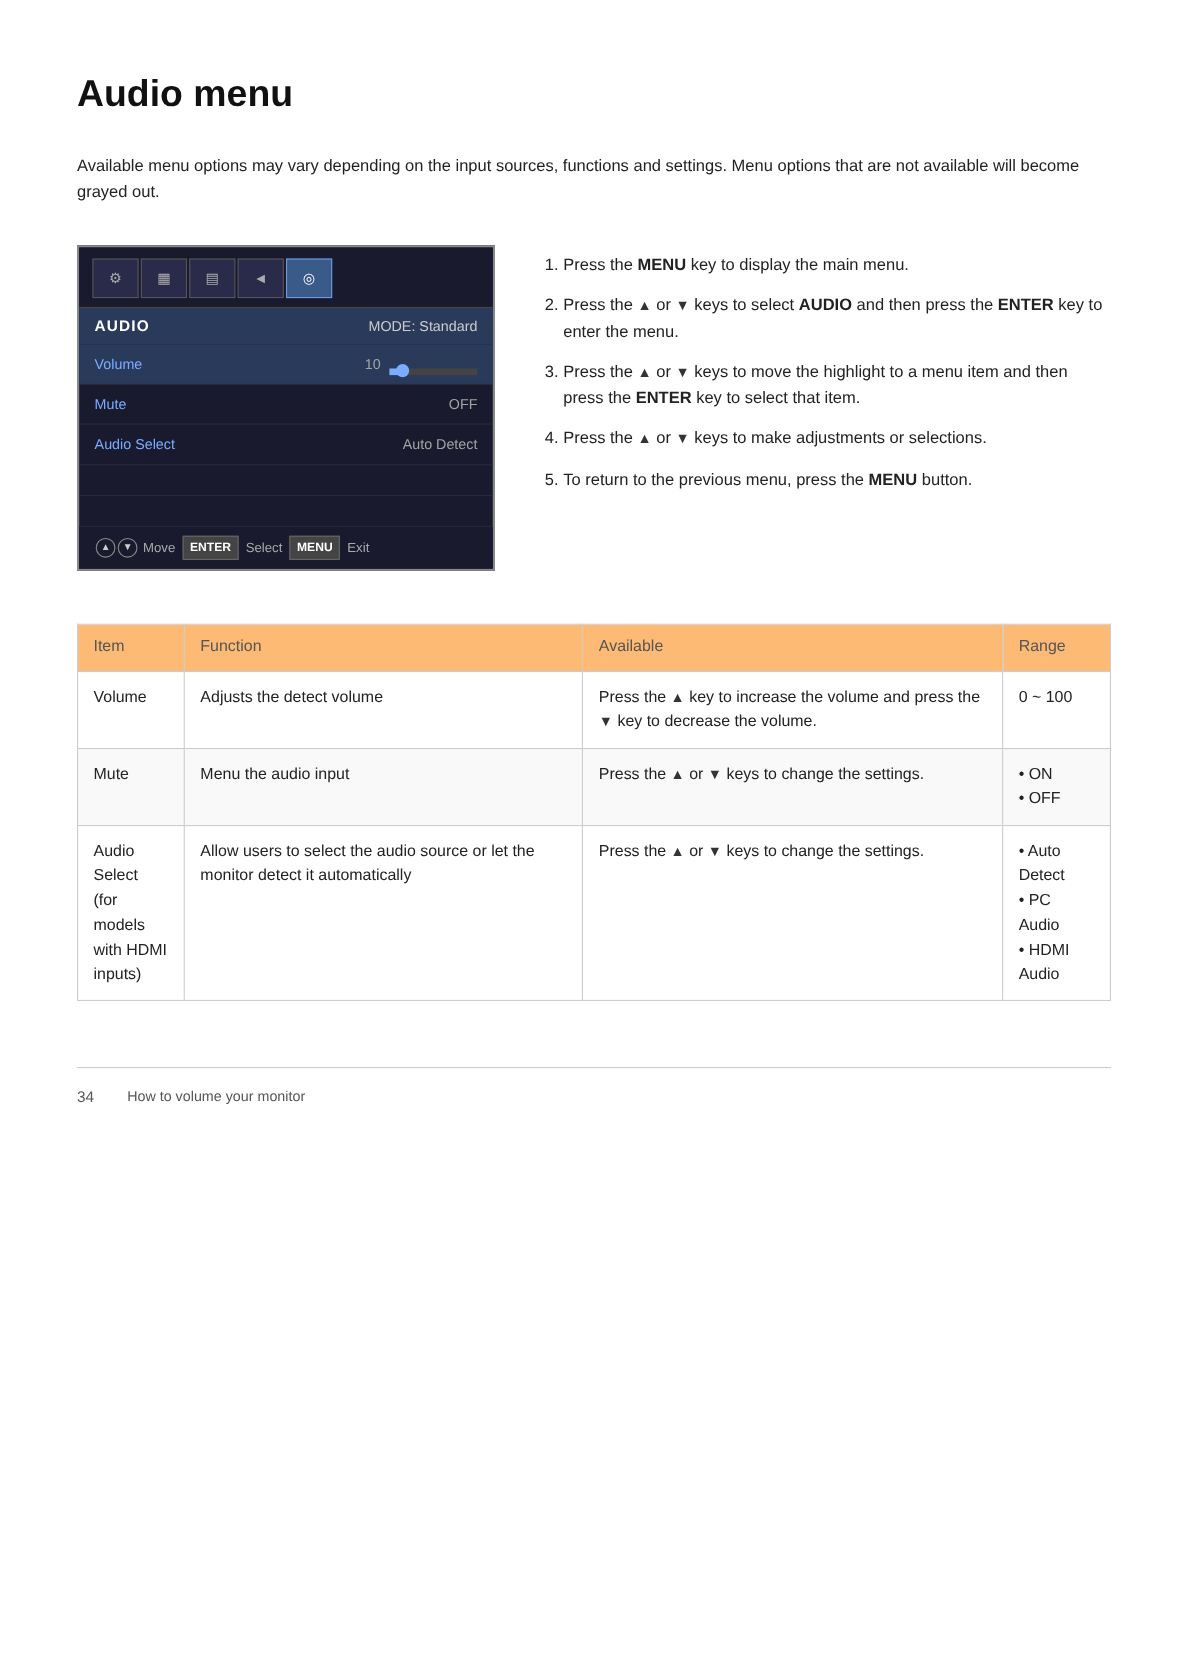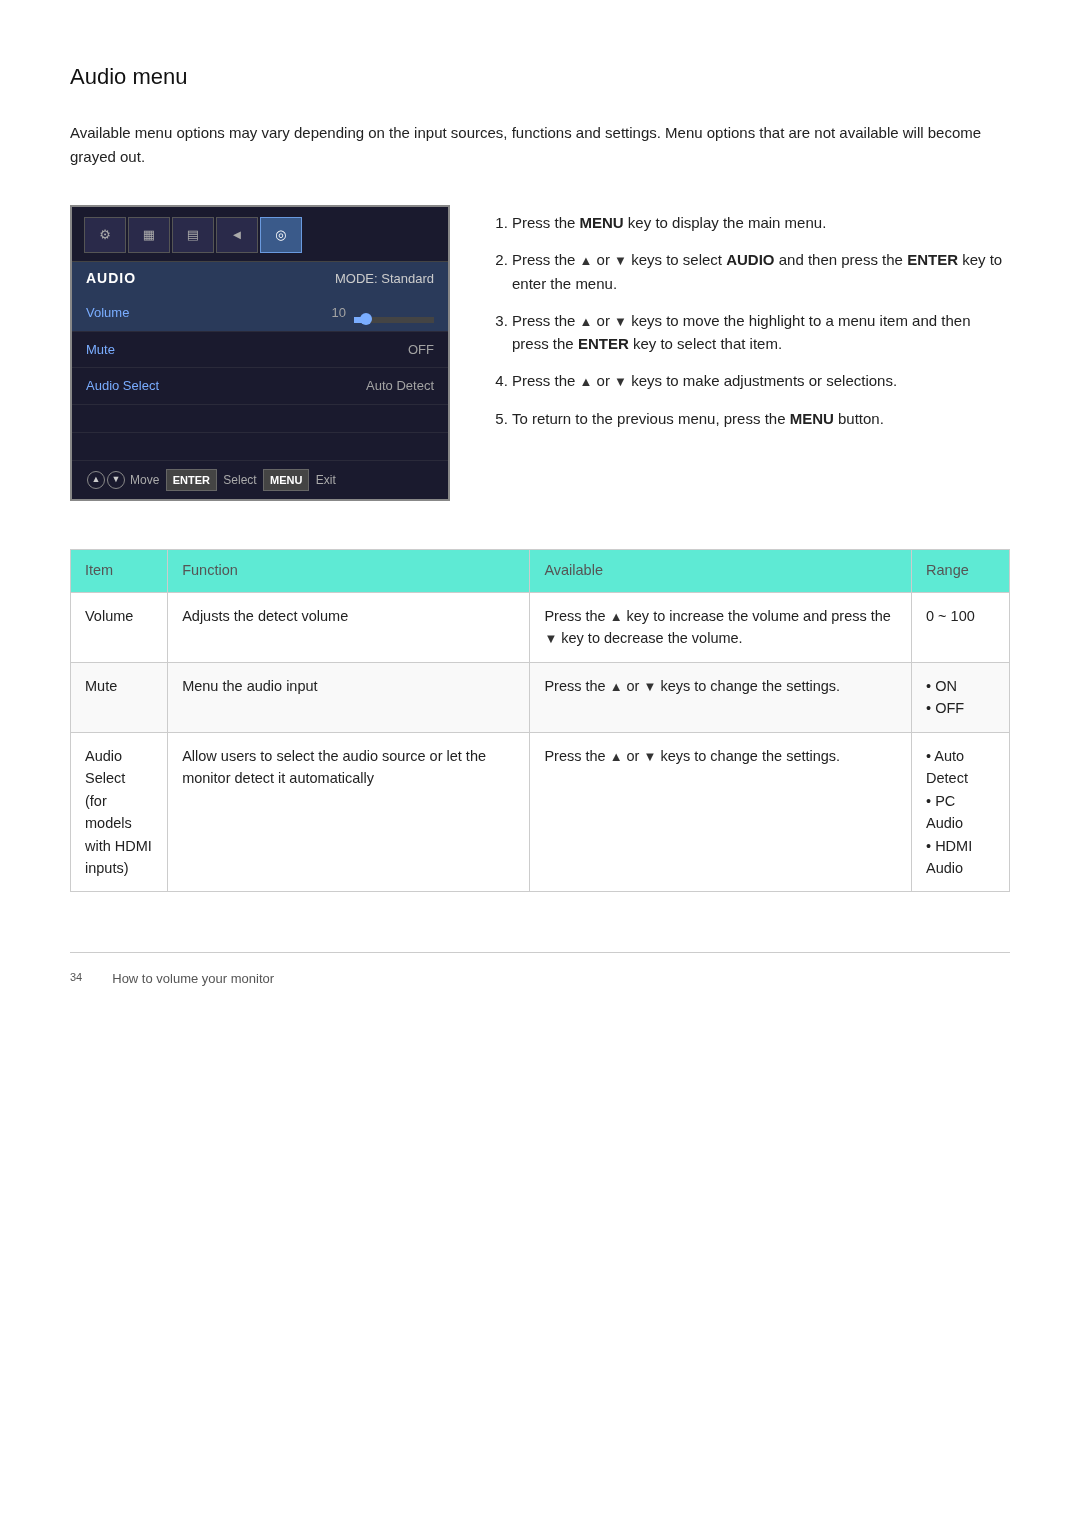--- a/index.html
+++ b/index.html
@@ -8,22 +8,22 @@
       background: #fff;
       color: #222;
       font-size: 15px;
       line-height: 1.5;
       width: 1080px;
       min-height: 1527px;
       padding: 60px 70px 60px 70px;
     }
 
     h1 {
-      font-size: 22px;
-      font-weight: normal;
+      font-size: 34px;
+      font-weight: bold;
       margin-bottom: 28px;
       color: #111;
     }
 
     .intro {
       font-size: 15px;
       margin-bottom: 36px;
       line-height: 1.6;
       color: #222;
     }
@@ -213,21 +213,21 @@
 
     
     .data-table {
       width: 100%;
       border-collapse: collapse;
       margin-top: 10px;
       font-size: 14.5px;
     }
 
     .data-table thead tr {
-      background: #5eead4;
+      background: #fdba74;
     }
 
     .data-table th {
       padding: 10px 14px;
       font-weight: normal;
       color: #555;
       border: 1px solid #ccc;
       text-align: left;
     }
 
@@ -249,21 +249,21 @@
       margin-top: 60px;
       padding-top: 16px;
       border-top: 1px solid #ccc;
       font-size: 13px;
       color: #555;
       display: flex;
       gap: 30px;
     }
 
     .page-num {
-      font-size: 11px;
+      font-size: 14px;
       color: #555;
     }
   </style>
 </head>
 <body>
 
 <h1>Audio menu</h1>
 
 <p class="intro">Available menu options may vary depending on the input sources, functions and settings. Menu options that are not available will become grayed out.</p>
 

